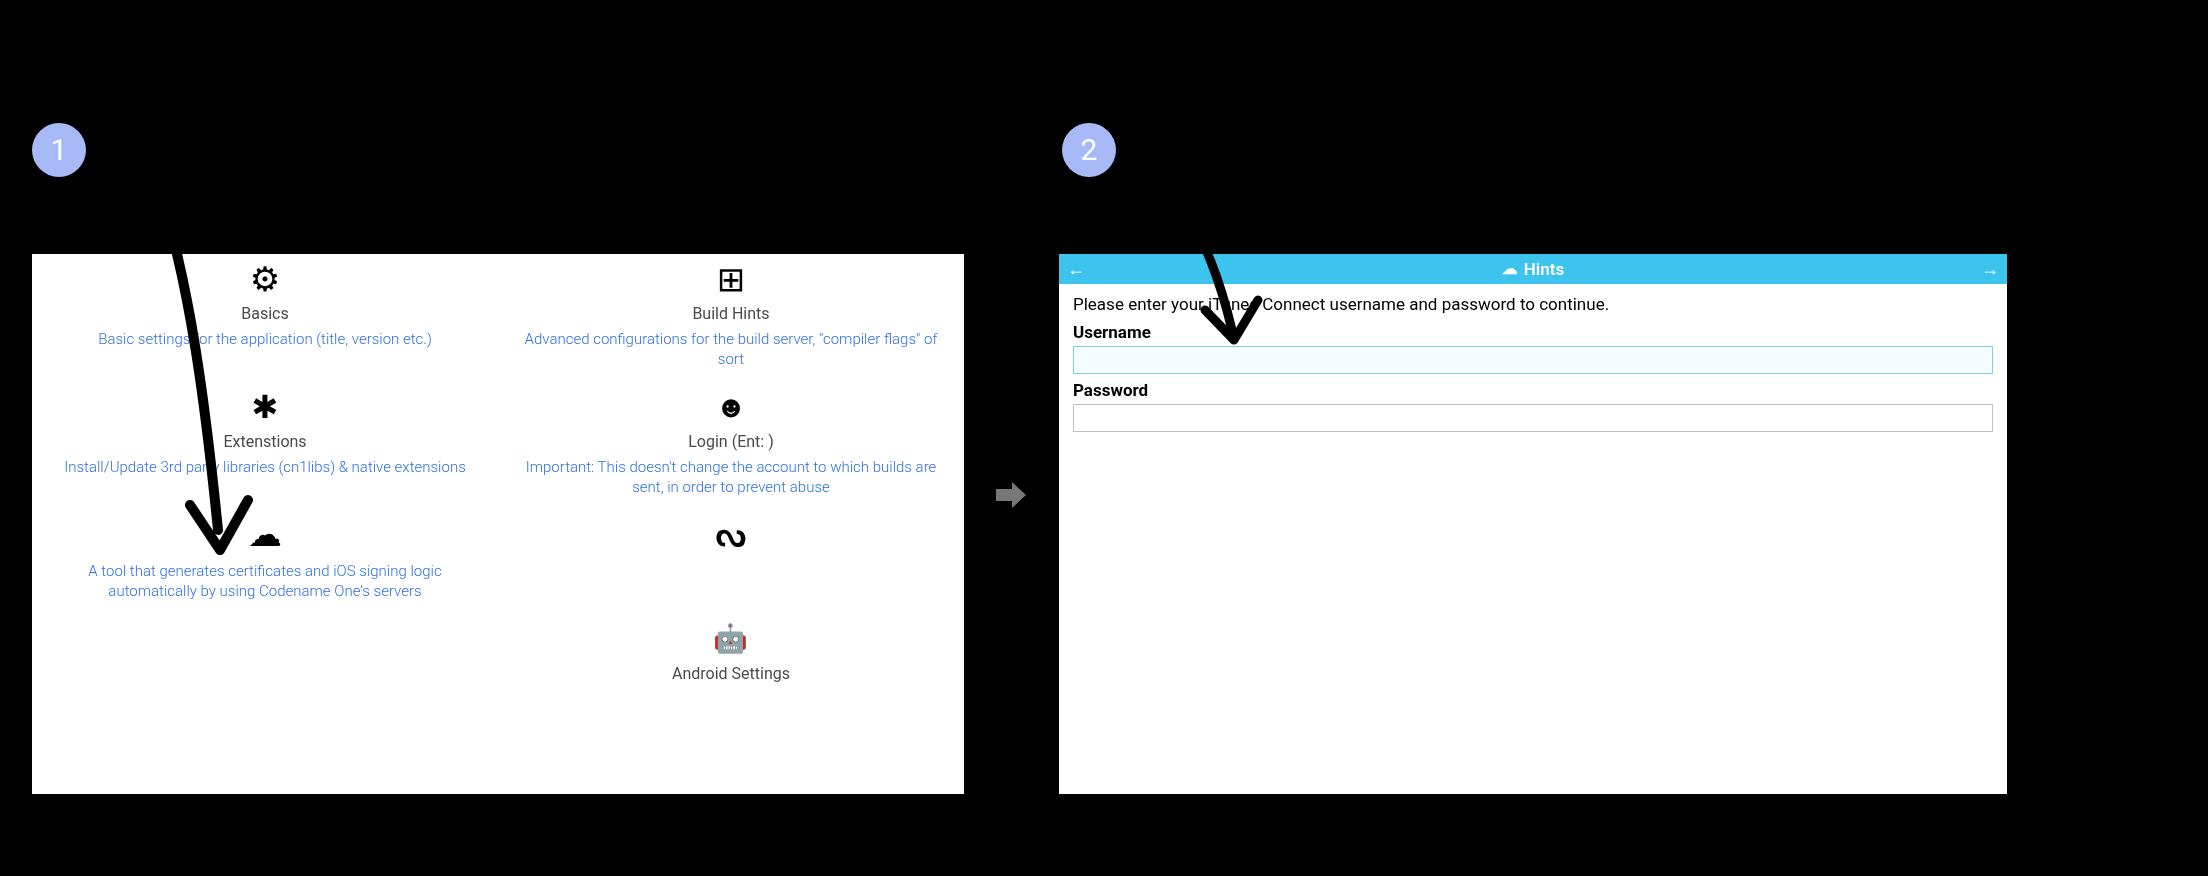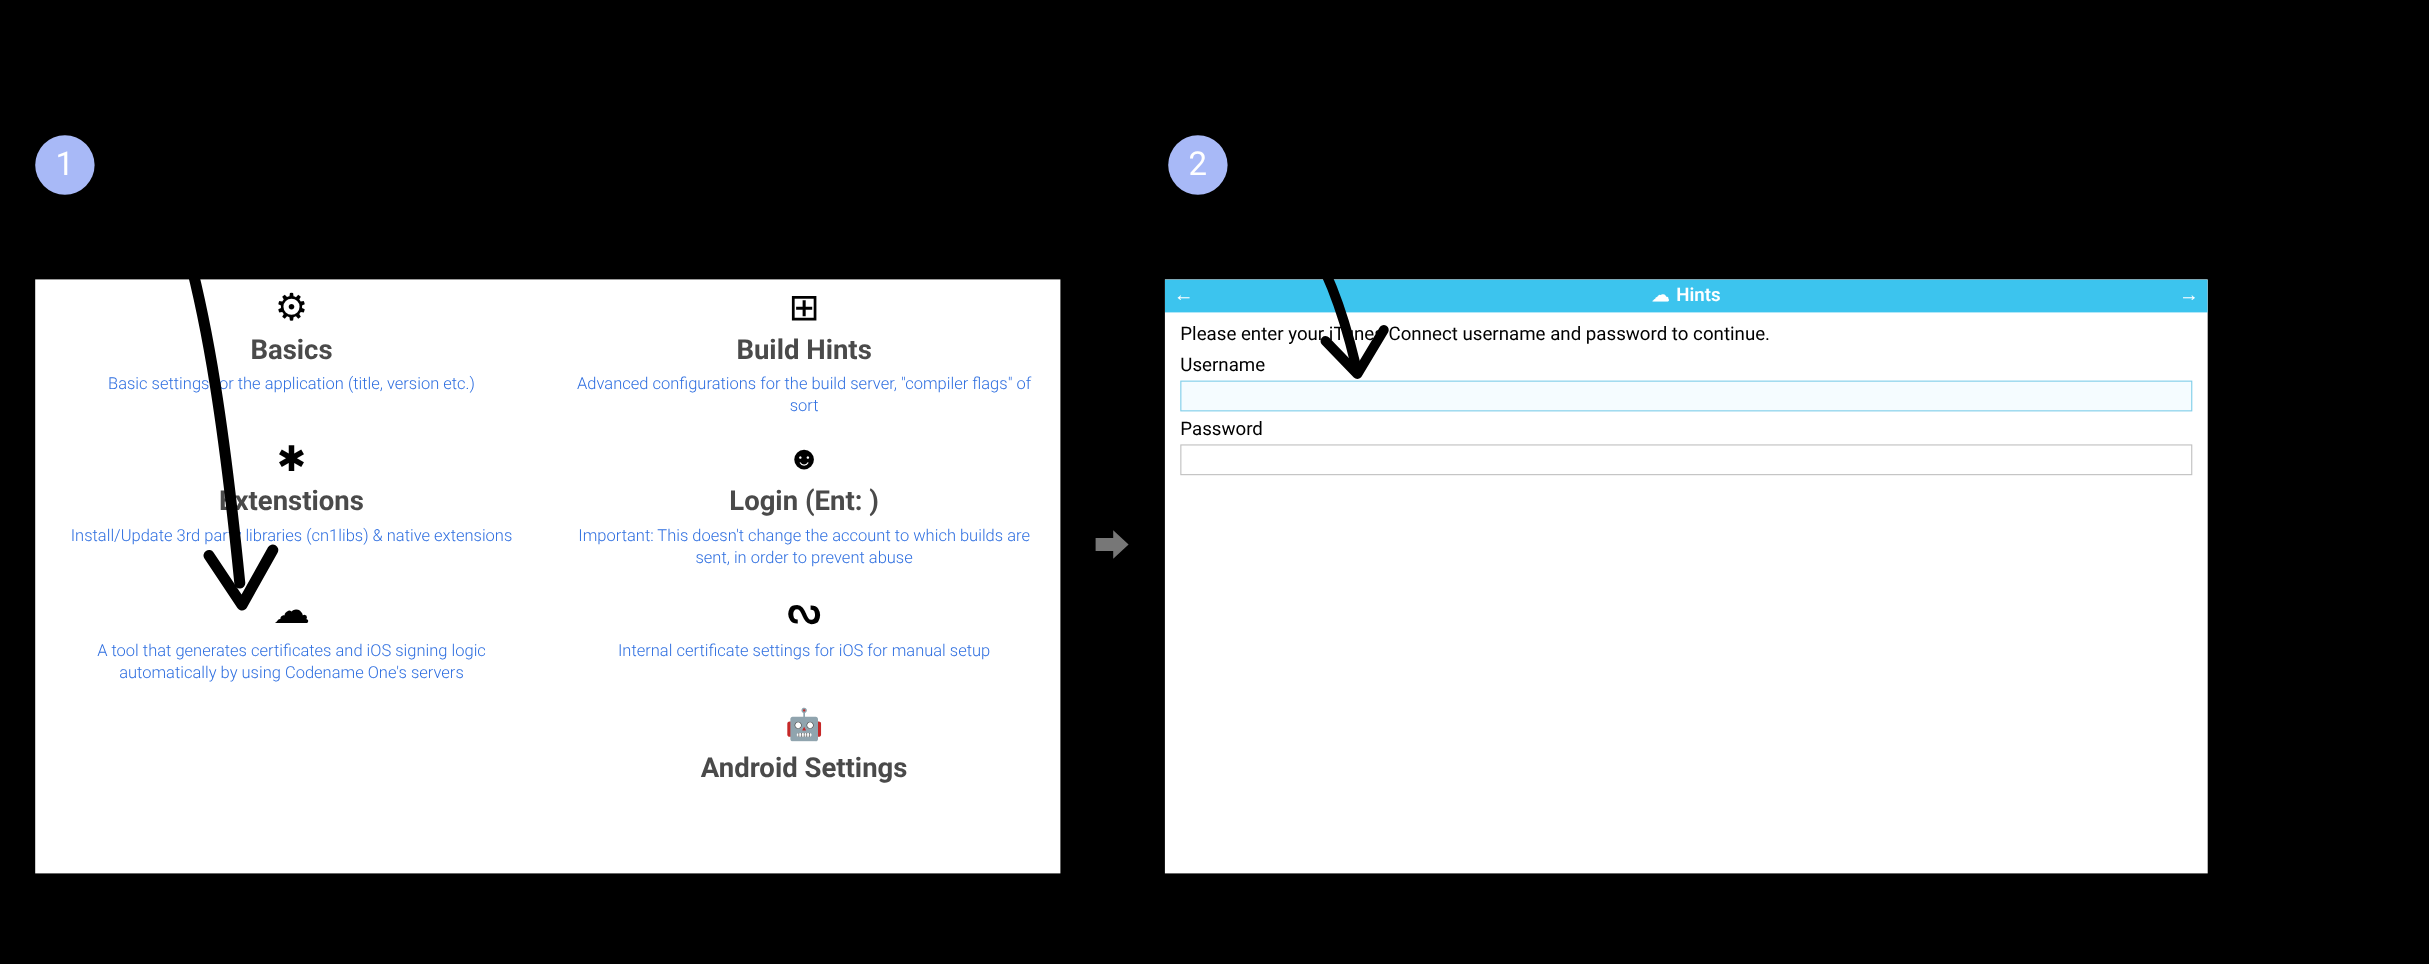--- a/index.html
+++ b/index.html
@@ -4,31 +4,31 @@
 <style>
   html,body{margin:0;padding:0;background:#000;font-family:-apple-system,BlinkMacSystemFont,"Segoe UI",Roboto,Helvetica,Arial,sans-serif;}
   .canvas{position:relative;width:2208px;height:876px;}
   .step-badge{position:absolute;width:54px;height:54px;border-radius:50%;background:#a8b9f7;color:#fff;font-size:30px;line-height:54px;text-align:center;font-weight:400;}
   .panel{position:absolute;background:#fff;overflow:hidden;}
   
   .grid{display:flex;flex-wrap:wrap;width:100%;}
   .tile{width:50%;box-sizing:border-box;text-align:center;padding:4px 22px 12px;}
   .tile .ico{height:42px;display:flex;align-items:center;justify-content:center;}
   .tile .ico span{font-size:34px;color:#000;}
-  .tile .title{font-size:25px;color:#4a4a4a;font-weight:700;margin-top:4px;}
+  .tile .title{font-size:16px;color:#4a4a4a;font-weight:400;margin-top:4px;}
   .tile .desc{font-size:15px;color:#2f6fe0;margin-top:6px;line-height:1.35;font-weight:300;}
   
   .p2-header{height:30px;background:#3cc4ee;position:relative;color:#fff;font-size:17px;line-height:30px;}
   .p2-header .back{position:absolute;left:8px;top:0;font-size:18px;}
   .p2-header .fwd{position:absolute;right:8px;top:0;font-size:18px;}
   .p2-header .title{display:flex;align-items:center;justify-content:center;height:100%;font-weight:600;}
   .p2-header .title .cloud{margin-right:6px;font-size:16px;}
   .p2-body{padding:8px 14px;font-size:17px;color:#000;}
   .p2-body .msg{margin:2px 0 8px 0;}
-  .p2-body label{display:block;margin:6px 0 4px;font-weight:400;}
+  .p2-body label{display:block;margin:6px 0 4px;font-weight:700;}
   .p2-body input{width:100%;box-sizing:border-box;height:28px;border:1px solid #bfbfbf;padding:2px 6px;font-size:15px;background:#fff;}
   .p2-body input.active{border:1px solid #7fcde8;background:#f5fcff;}
   
   .connector{position:absolute;width:34px;height:30px;}
   .connector svg{width:100%;height:100%;}
   
   .anno{position:absolute;pointer-events:none;}
 </style>
 </head>
 <body>
@@ -77,21 +77,20 @@
         <div class="ico">
             <span>☁</span>
           </div>
         <div class="desc">A tool that generates certificates and iOS signing logic automatically by using Codename One's servers</div>
       </div>
 
       <div class="tile">
         <div class="ico">
             <span style="font-weight:bold;">ᔓ</span>
           </div>
-        <div class="desc">Internal certificate settings for iOS for manual setup</div>
       </div>
 
       <div class="tile">
         <div class="ico">
             <span></span>
           </div>
       </div>
 
       <div class="tile">
         <div class="ico">

